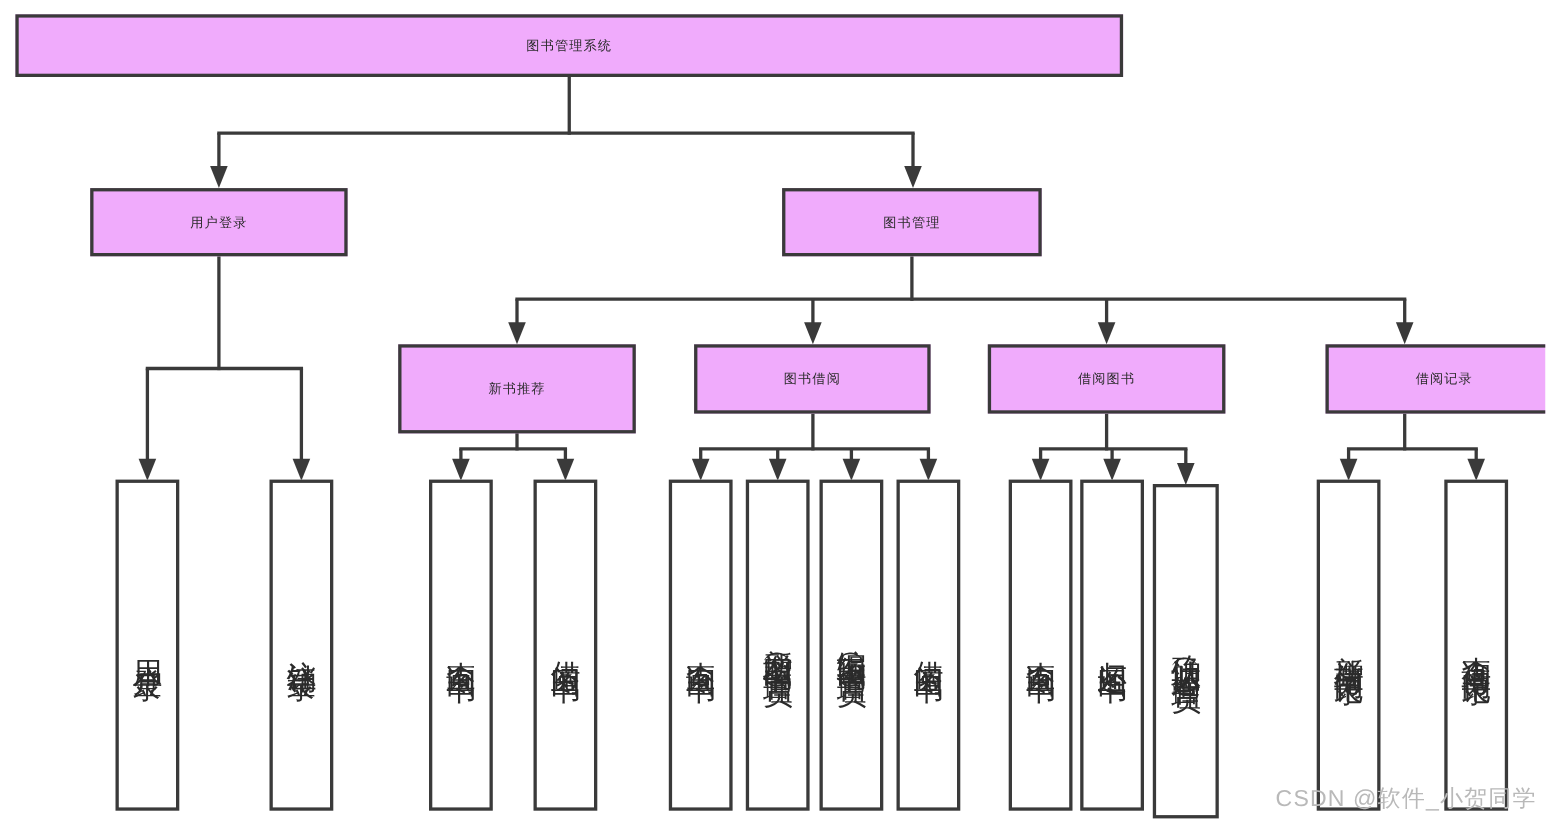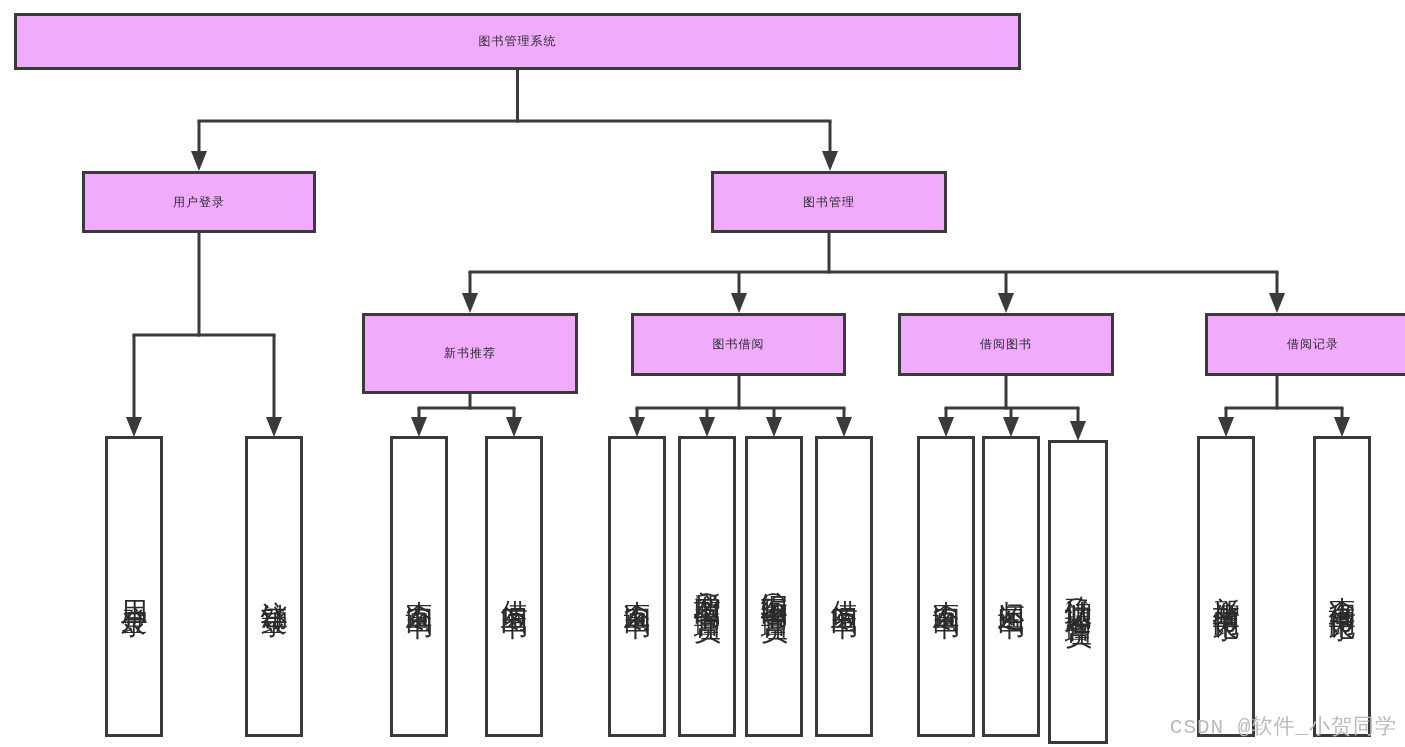--- a/index.html
+++ b/index.html
@@ -47,21 +47,20 @@
     line-height: 1.05;
   }
   .watermark {
     position: absolute;
     right: 8px;
     top: 712px;
     font-size: 21px;
     letter-spacing: 1px;
     color: #b9b9b9;
     white-space: nowrap;
-    font-family: Liberation Mono, monospace;
   }
 </style>
 </head>
 <body>
 
 <div id="stage">
 
   <svg id="wires" viewBox="0 0 1405 747" xmlns="http://www.w3.org/2000/svg">
     <g stroke="#3a3a3a" stroke-width="3" fill="none">
 

